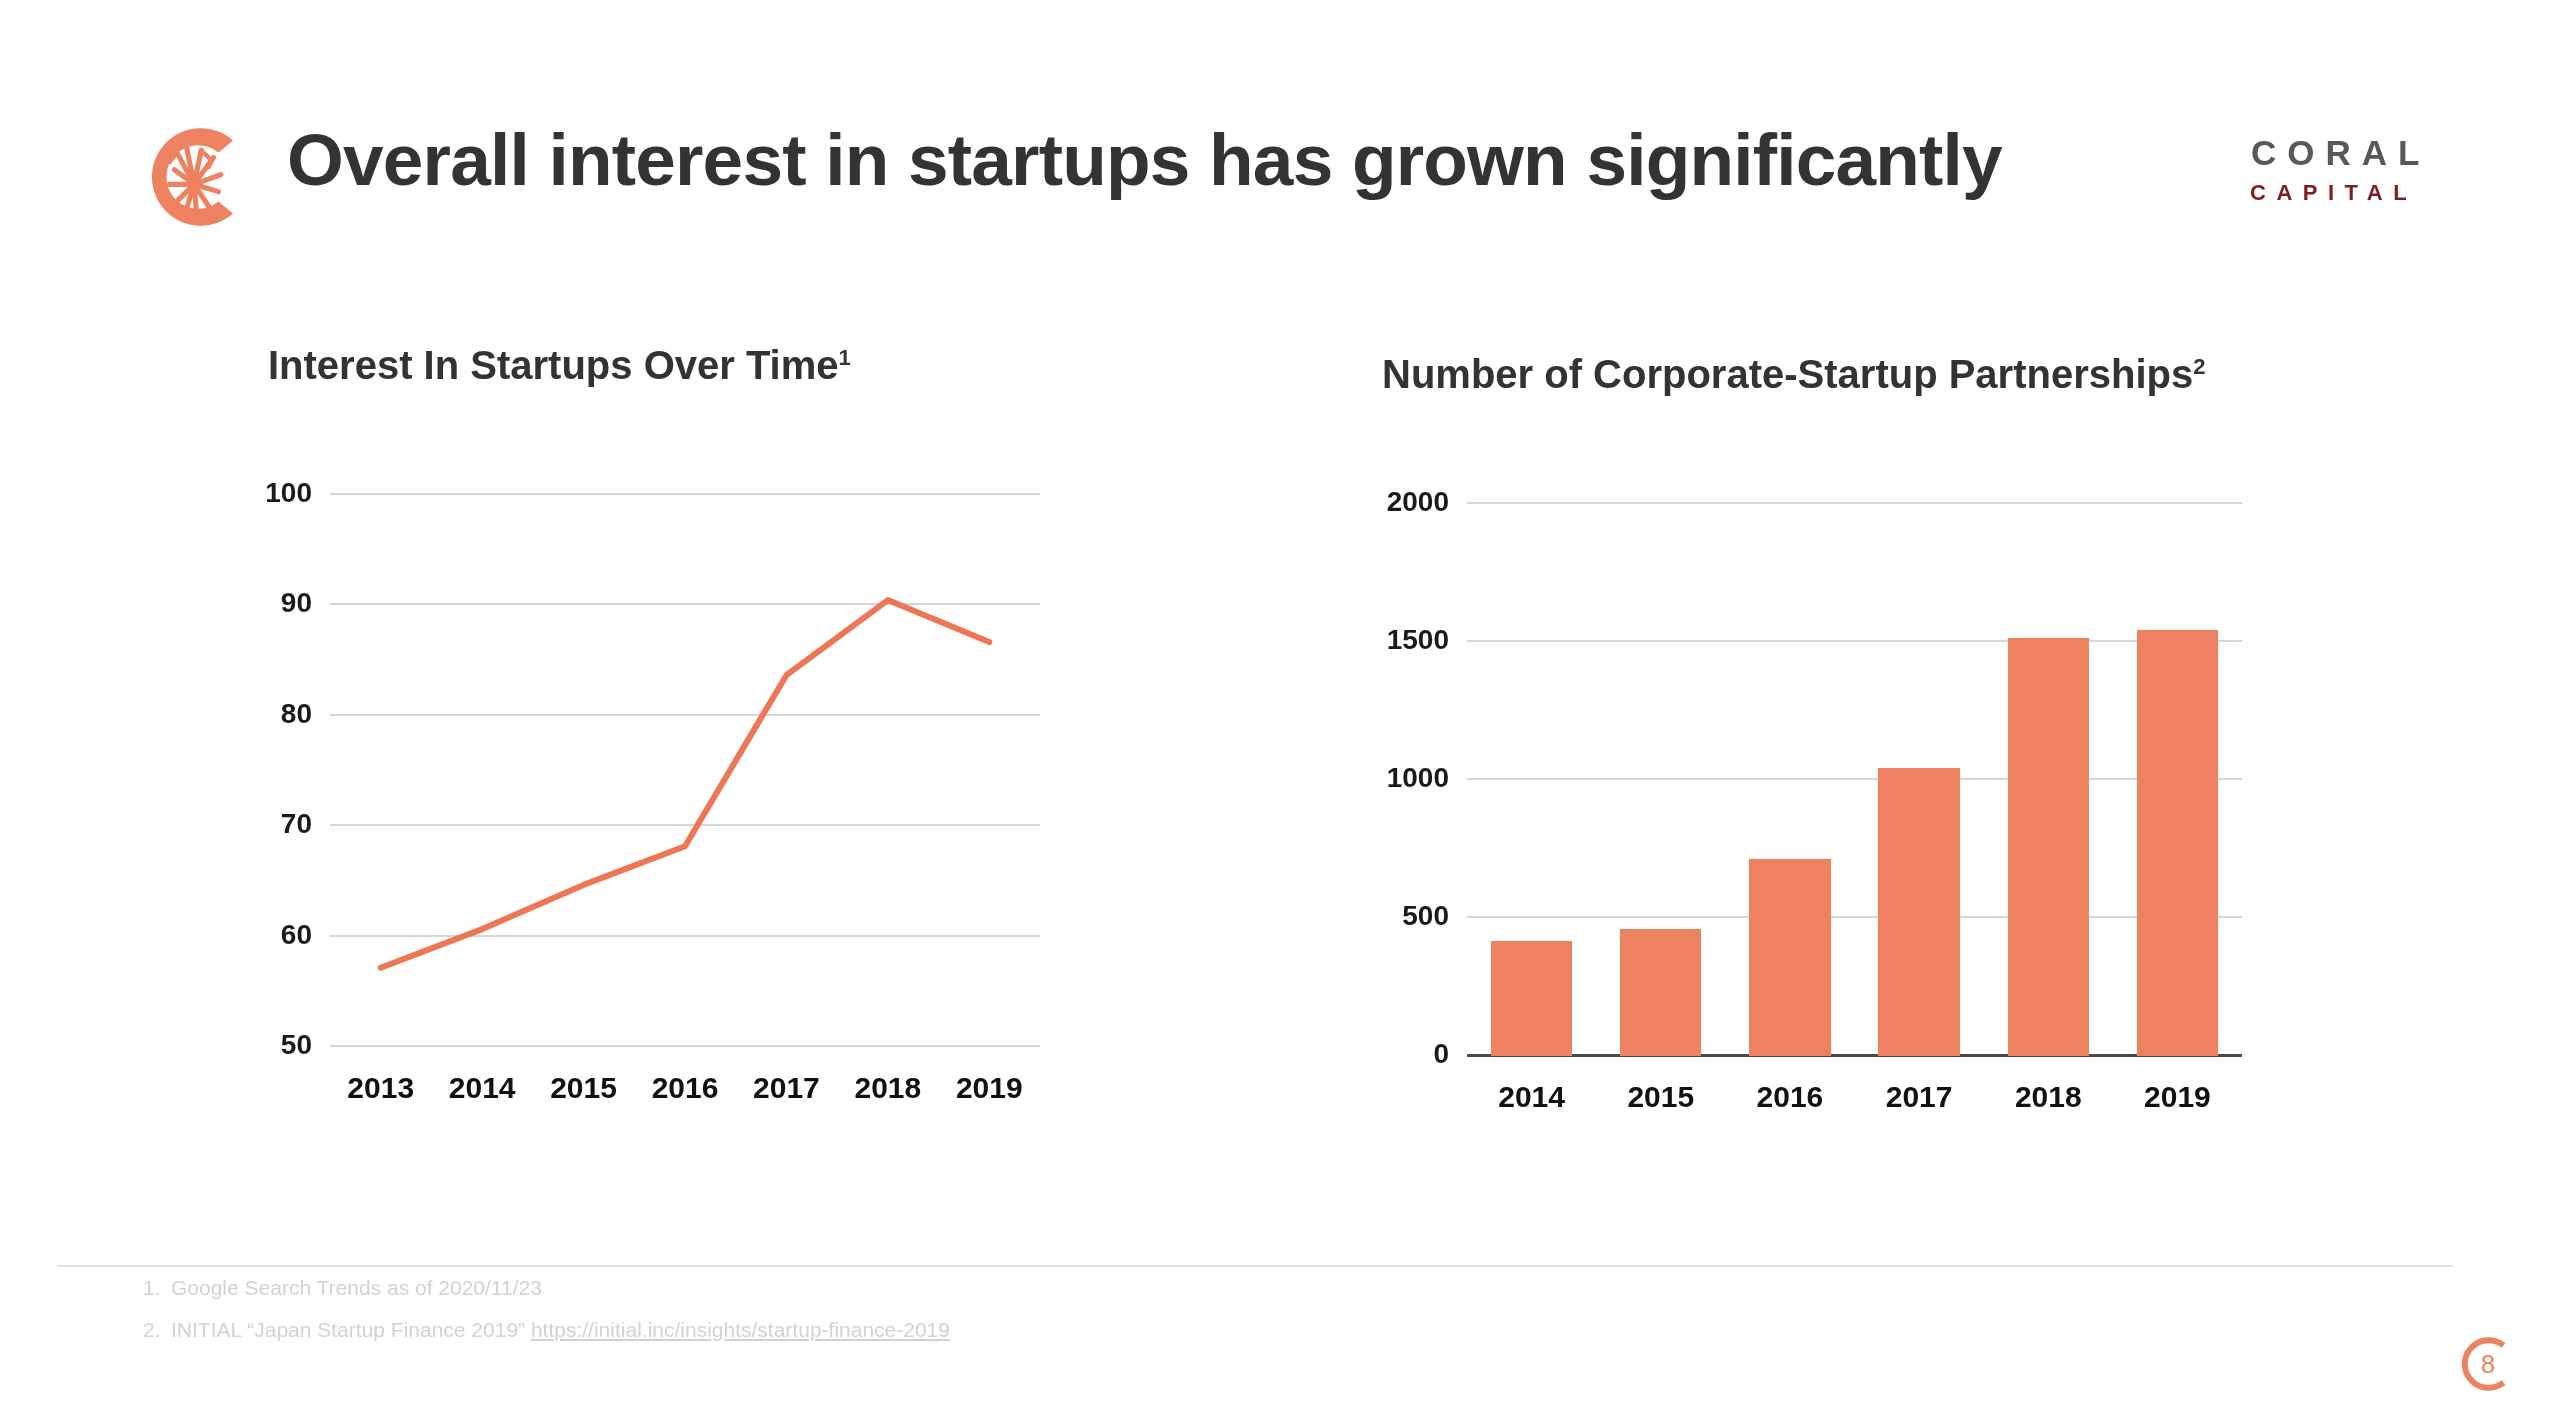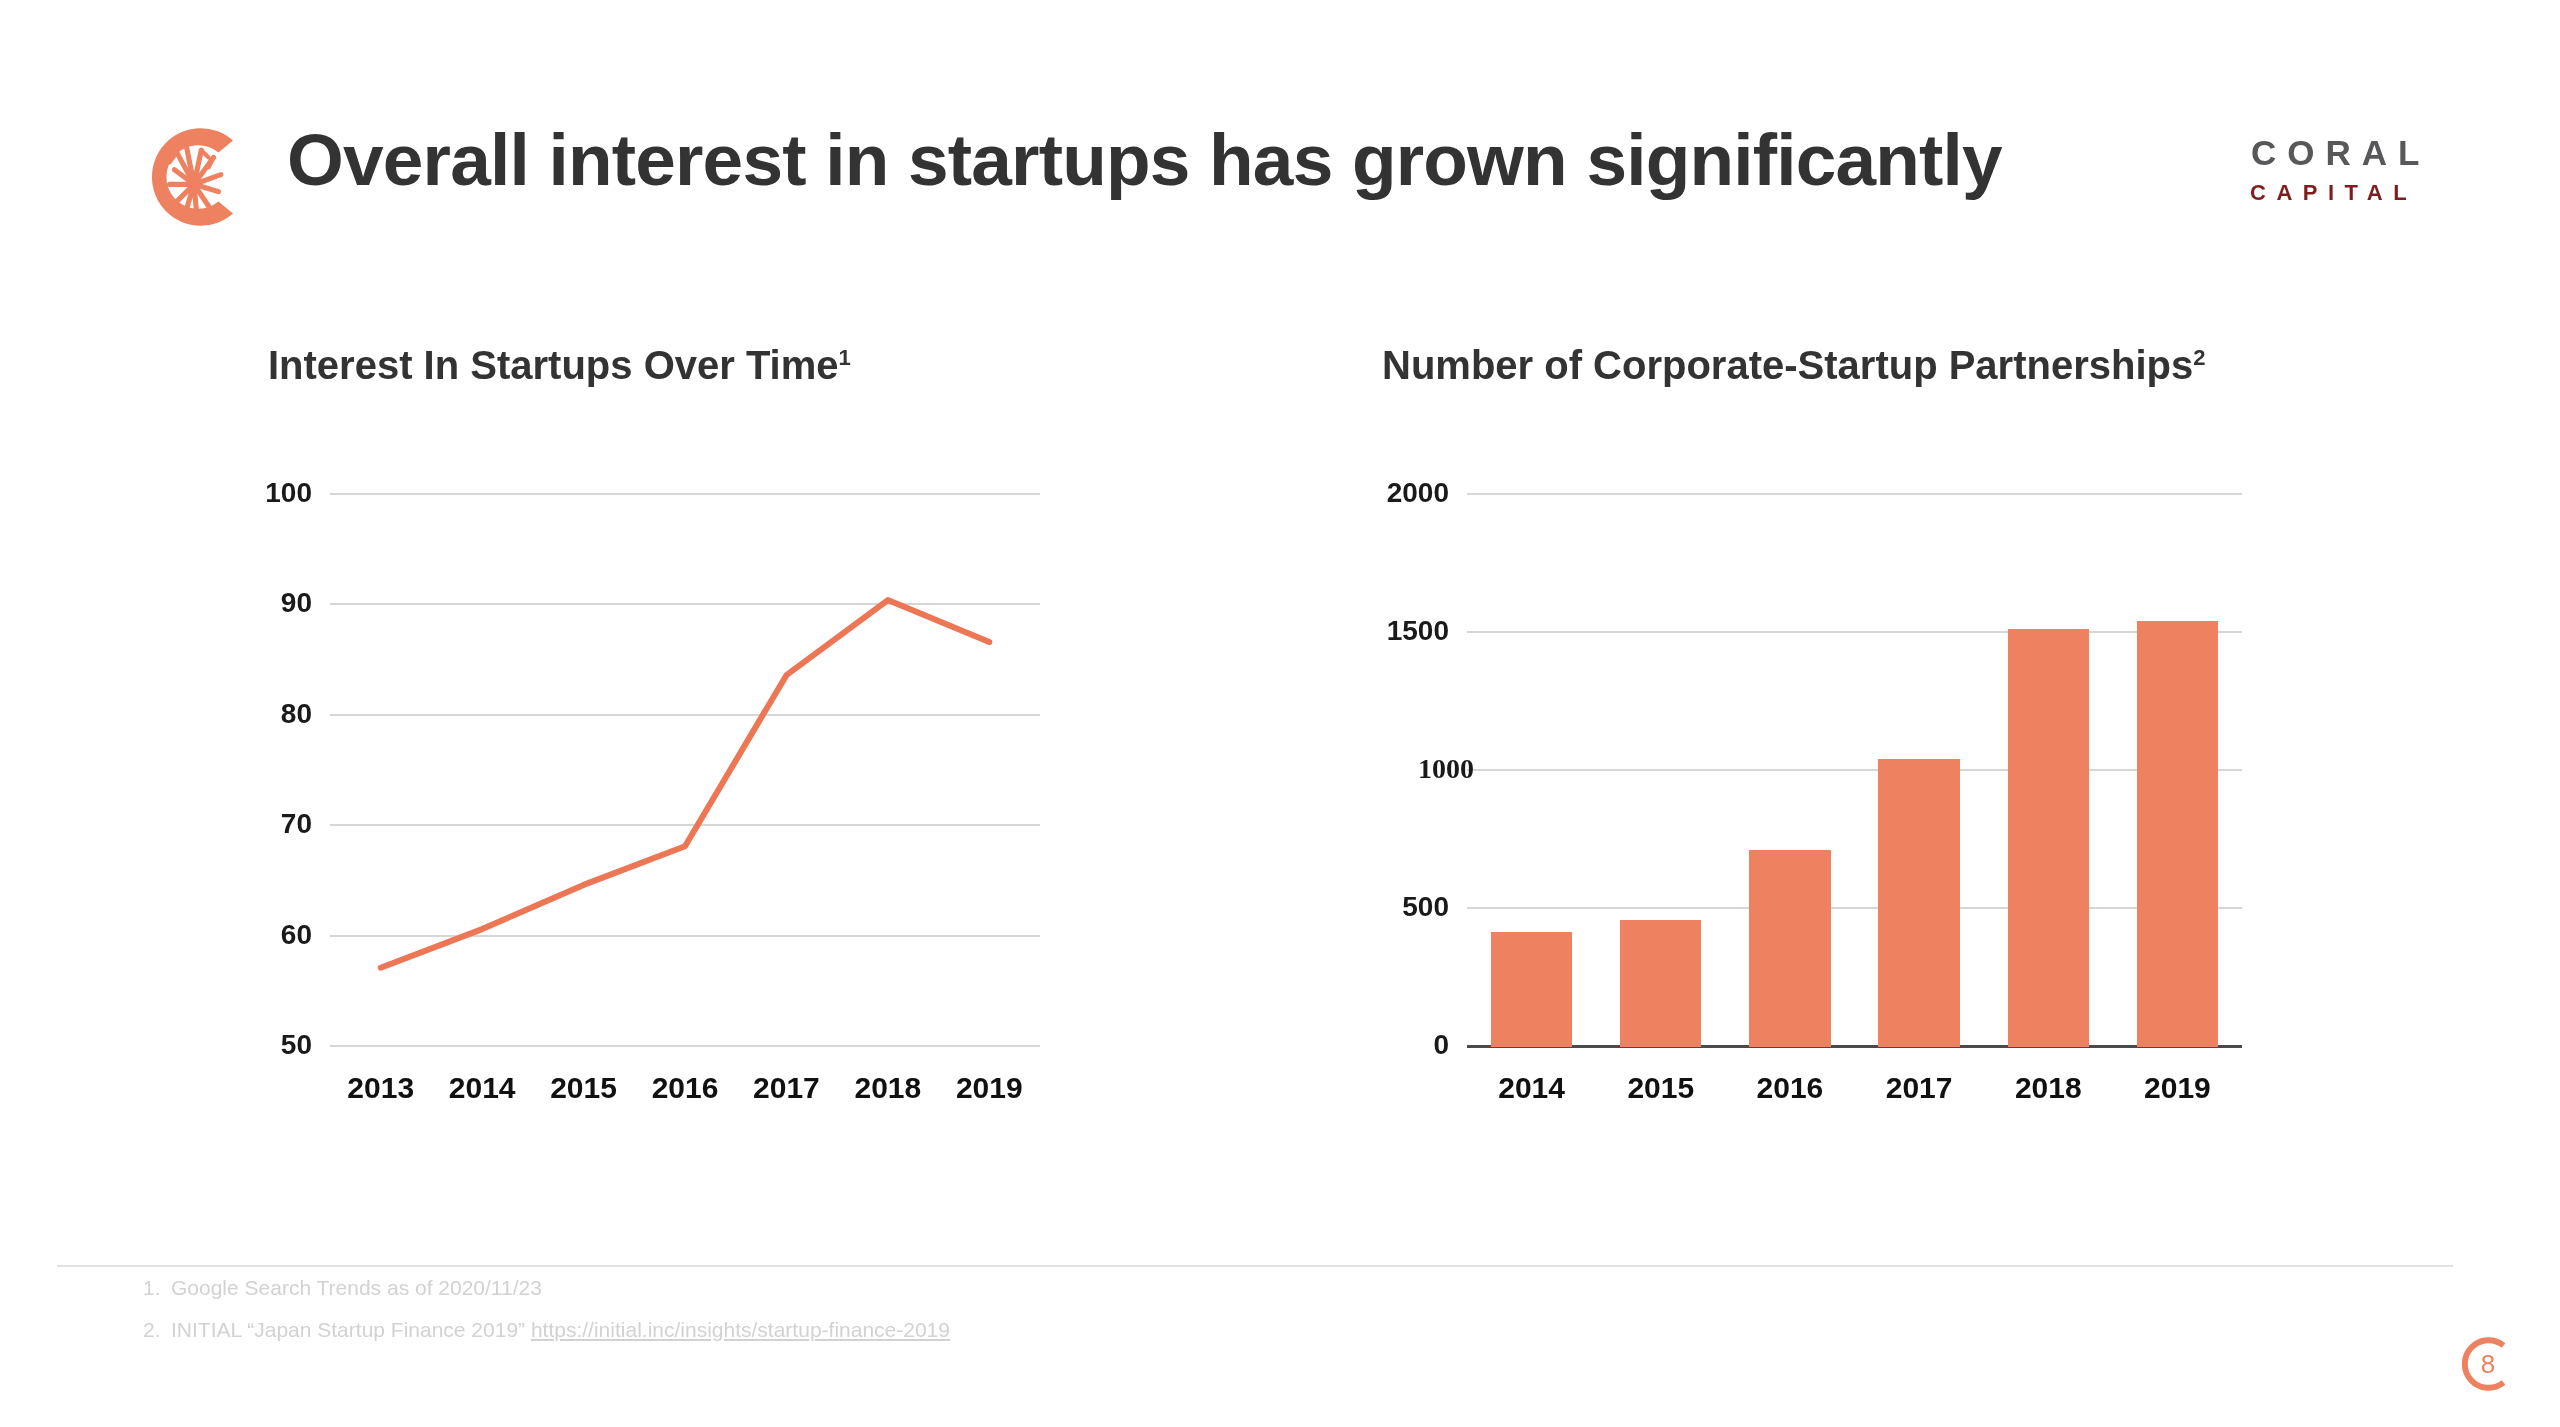--- a/index.html
+++ b/index.html
@@ -30,21 +30,21 @@
     color:#58585a;line-height:1;padding-left:11px;
   }
   .coral-logo .lg-bot{
     font-size:22px;font-weight:600;letter-spacing:10.5px;
     color:#7f1d1d;line-height:1;margin-top:12px;padding-left:10px;
   }
 
   
   .panel{position:absolute;top:345px;}
   .panel-left{left:268px;width:1000px;}
-  .panel-right{left:1382px;width:1000px;}
+  .panel-right{left:1382px;width:1000px;margin-top:9px;}
 
   .panel-title{
     font-size:40px;font-weight:700;color:#333333;
     white-space:nowrap;line-height:1;
   }
   .panel-title sup{font-size:0.55em;font-weight:700;vertical-align:super;line-height:0;}
 
   
   .plot{position:absolute;top:140px;}
   .plot-left{left:0px;width:830px;height:650px;}
@@ -160,21 +160,21 @@
   <div class="panel-title">
     <span>Number of Corporate-Startup Partnerships</span><sup>2</sup>
   </div>
 
   <div class="plot plot-right" id="plot-right">
       <div class="gridline axis-dark" style="left: 85px; width: 775px; top: 560px;"></div>
       <div class="ylab" style="top: 560px; right: 793px;">0</div>
       <div class="gridline" style="left: 85px; width: 775px; top: 422px;"></div>
       <div class="ylab" style="top: 422px; right: 793px;">500</div>
       <div class="gridline" style="left: 85px; width: 775px; top: 284px;"></div>
-      <div class="ylab" style="top: 284px; right: 768px; font-family: Liberation Serif, serif;">1000</div>
+      <div class="ylab" style="top: 284px; right: 793px;">1000</div>
       <div class="gridline" style="left: 85px; width: 775px; top: 146px;"></div>
       <div class="ylab" style="top: 146px; right: 793px;">1500</div>
       <div class="gridline" style="left: 85px; width: 775px; top: 8px;"></div>
       <div class="ylab" style="top: 8px; right: 793px;">2000</div>
       <div class="bar" style="left: 108.896px; width: 81.375px; height: 114.54px; bottom: 88px; background: rgb(237, 129, 96);"></div>
       <div class="xlab" style="left: 149.583px; top: 588px;">2014</div>
       <div class="bar" style="left: 238.062px; width: 81.375px; height: 126.96px; bottom: 88px; background: rgb(237, 129, 96);"></div>
       <div class="xlab" style="left: 278.75px; top: 588px;">2015</div>
       <div class="bar" style="left: 367.229px; width: 81.375px; height: 197.34px; bottom: 88px; background: rgb(237, 129, 96);"></div>
       <div class="xlab" style="left: 407.917px; top: 588px;">2016</div>

